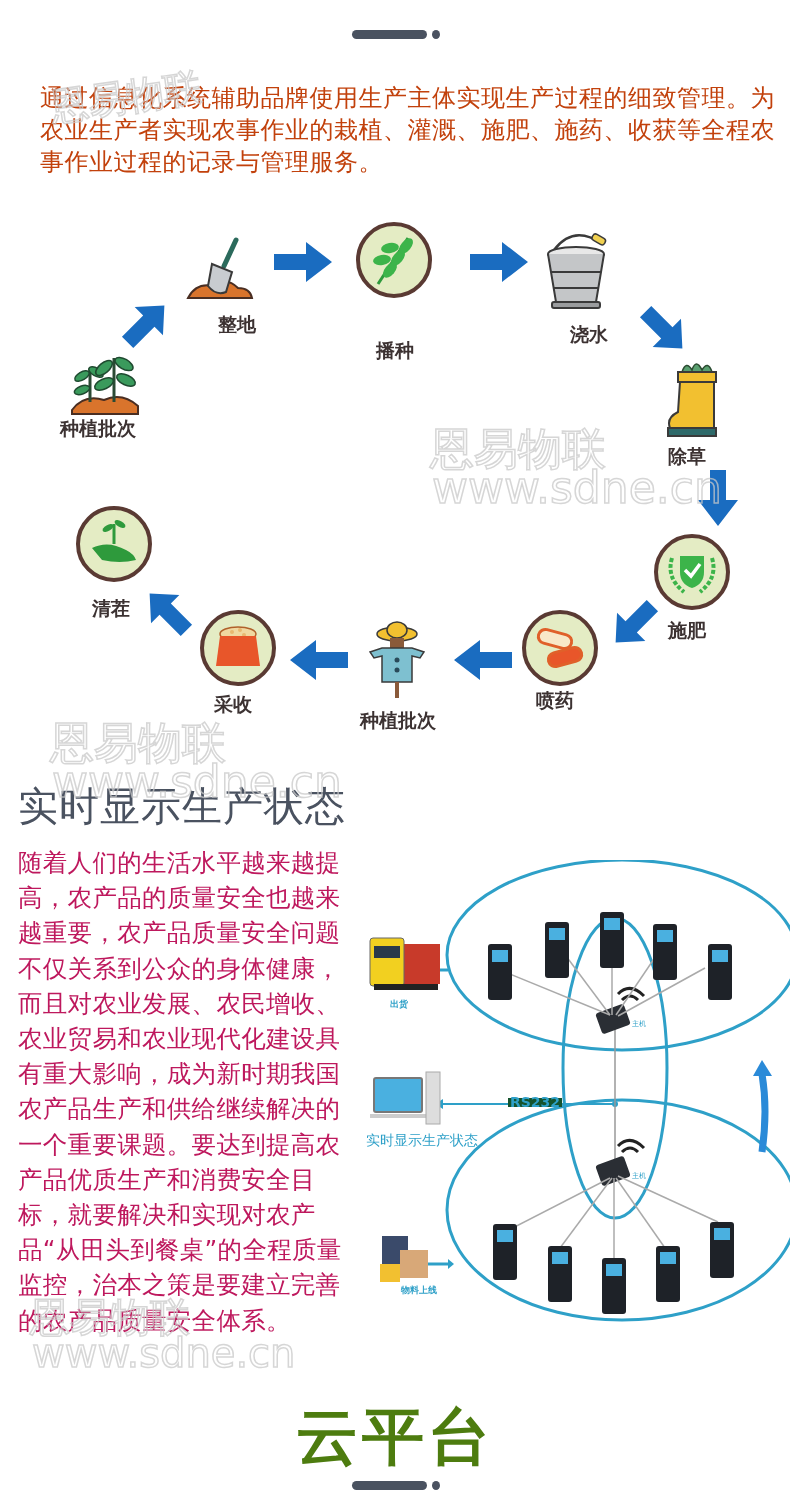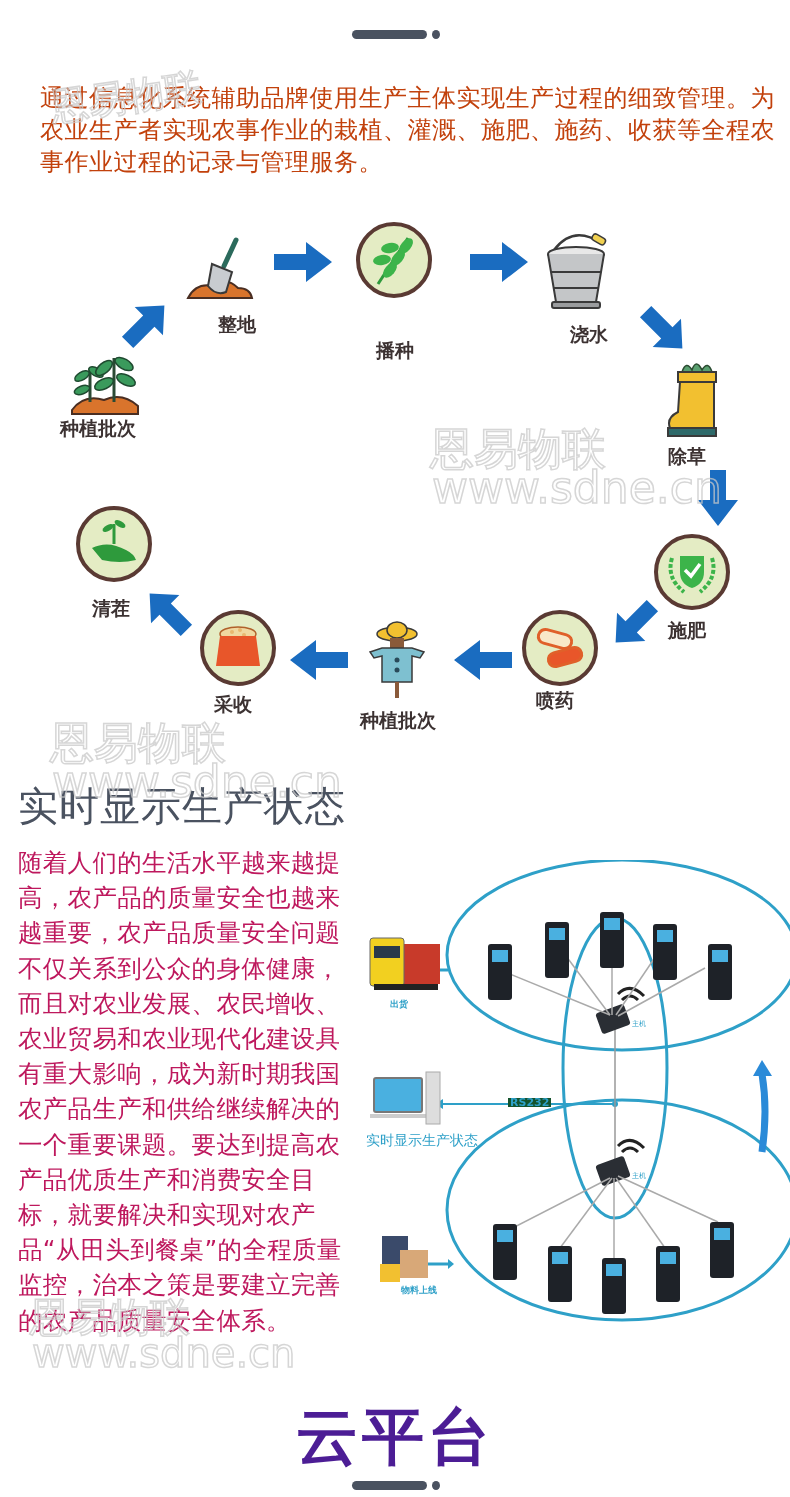--- a/index.html
+++ b/index.html
@@ -15,21 +15,21 @@
   .cycle-label { position: absolute; font-size: 19px; font-weight: bold; color: #3c3232; white-space: nowrap; }
   .cycle-title { position: absolute; left: 250px; top: 441px; font-size: 27px; font-weight: bold; color: #1f5ca8; letter-spacing: 1px; white-space: nowrap; }
 
   .icon-circle { position: absolute; border-radius: 50%; border: 4px solid #5a3a33; background: #e4ecc4; box-sizing: border-box; }
 
   .arrow { position: absolute; width: 58px; height: 40px; }
 
   .section-title { left: 18px; top: 779px; font-size: 40px; color: #4a5260; letter-spacing: 1px; white-space: nowrap; }
   .body-text { left: 18px; top: 845px; width: 330px; font-size: 24.5px; line-height: 35.2px; color: #be185d; letter-spacing: 0.3px; }
 
-  .cloud-title { left: 0; width: 790px; top: 1395px; text-align: center; font-size: 62px; font-weight: bold; color: #4c1d95; letter-spacing: 4px; }
+  .cloud-title { left: 0; width: 790px; top: 1395px; text-align: center; font-size: 62px; font-weight: bold; color: #4d7c0f; letter-spacing: 4px; }
 
   .watermark { position: absolute; color: rgba(255,255,255,0); -webkit-text-stroke: 1.5px rgba(200,200,200,0.75); font-weight: normal; white-space: nowrap; pointer-events: none; }
   .dev-label { position: absolute; font-size: 7px; color: #2ea0c8; text-align: center; line-height: 9px; white-space: nowrap; }
 </style>
 </head>
 <body>
 
 <div class="divider" style="left:352px; top:30px;">
   <div class="bar"></div>
   <div class="dot"></div>
@@ -270,21 +270,21 @@
     <line x1="68" y1="404" x2="88" y2="404" stroke="#2ea0c8" stroke-width="3"></line>
     <path d="M88,399 L94,404 L88,409 Z" fill="#2ea0c8"></path>
 
     <path d="M402,292 Q408,250 402,214" fill="none" stroke="#2a8ad8" stroke-width="7"></path>
     <path d="M393,216 L402,200 L412,216 Z" fill="#2a8ad8"></path>
   </svg>
 
   <div class="dev-label" style="left:30px; top:140px; font-size:9px; font-weight:bold;">出货</div>
   <div class="dev-label" style="left:6px; top:276px; font-size:14px; font-weight:normal;">实时显示生产状态</div>
   <div class="dev-label" style="left:20px; top:426px; font-size:9px; font-weight:bold;margin-left:21px;">物料上线</div>
-  <div class="dev-label" style="left:148px; top:238px; font-size:11px; font-weight:bold; background:#14532d; padding:0 2px;">RS232</div>
+  <div class="dev-label" style="left:148px; top:238px; font-size:14px; font-weight:bold; background:#14532d; padding:0 2px;">RS232</div>
   <div class="dev-label" style="left:272px; top:160px;">主机</div>
   <div class="dev-label" style="left:272px; top:312px;">主机</div>
 </div>
 
 <div class="watermark" style="left:50px; top:72px; font-size:38px; transform:rotate(-8deg);">恩易物联</div>
 <div class="watermark" style="left:430px; top:420px; font-size:44px;">恩易物联</div>
 <div class="watermark" style="left:432px; top:462px; font-size:44px;">www.sdne.cn</div>
 <div class="watermark" style="left:50px; top:714px; font-size:44px;">恩易物联</div>
 <div class="watermark" style="left:52px; top:756px; font-size:44px;">www.sdne.cn</div>
 <div class="watermark" style="left:30px; top:1290px; font-size:40px;">恩易物联</div>

